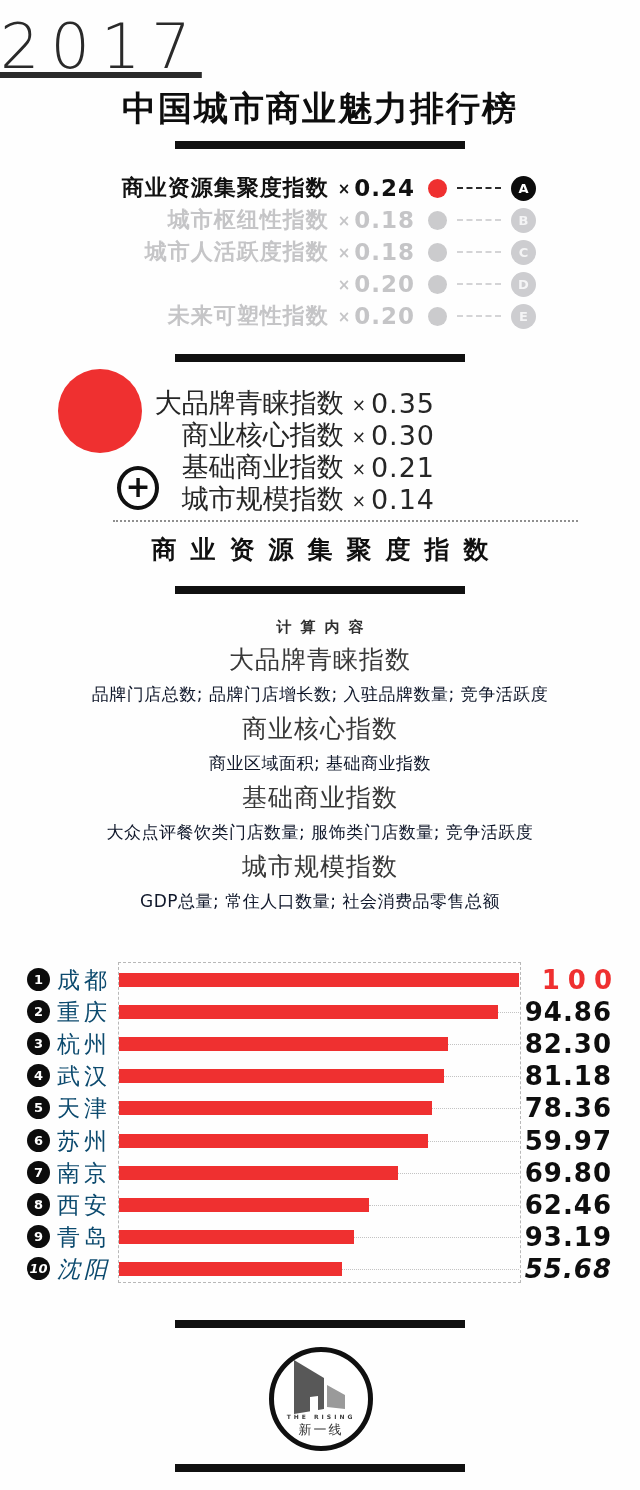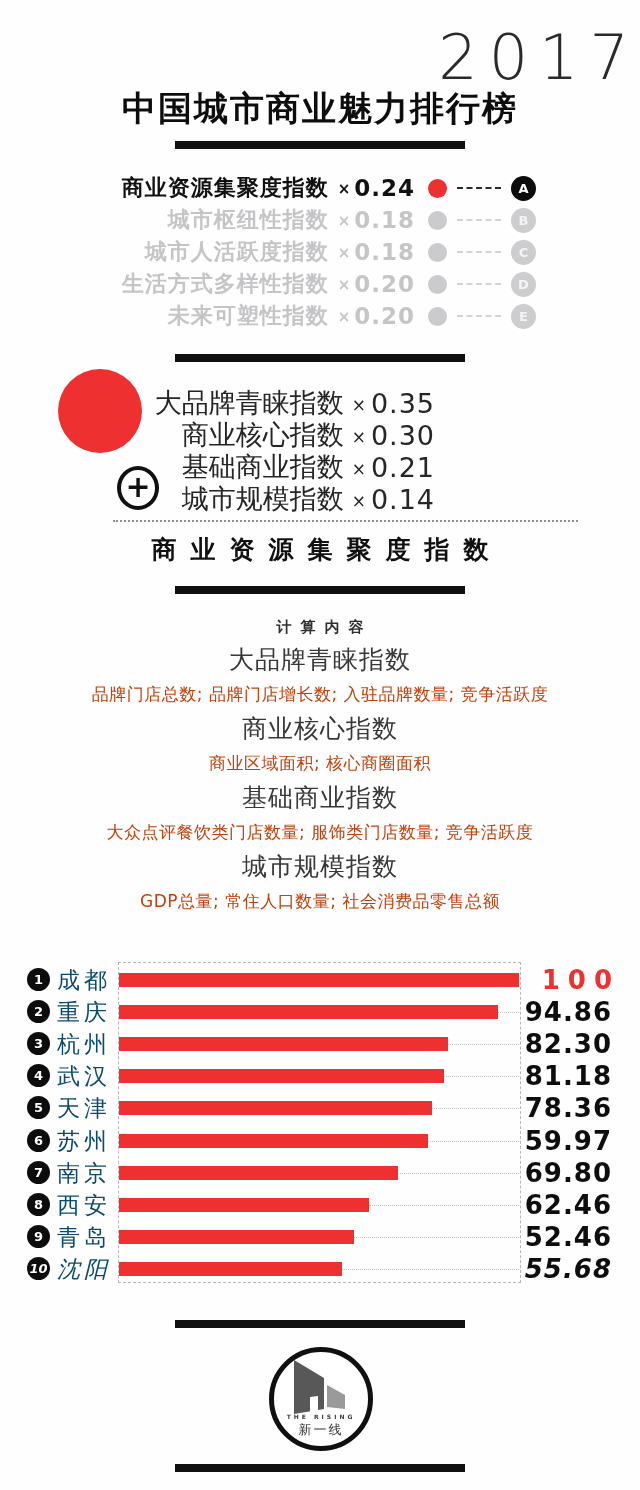--- a/index.html
+++ b/index.html
@@ -3,22 +3,22 @@
 <meta charset="utf-8">
 <style>
   html,body{margin:0;padding:0;background:#ffffff;}
   .page{
     position:relative;width:640px;height:1490px;margin:0 auto;overflow:hidden;
     background:#fefefe;color:#111;
     font-family:"DejaVu Sans","Liberation Sans",sans-serif;
   }
   
   .year{
-    position:absolute;top:21px;left:0;width:100%;text-align:right;
-    font-size:62px;font-weight:200;letter-spacing:11px;color:#2a2a2a;
+    position:absolute;top:10px;left:0;width:100%;text-align:left;
+    font-size:62px;font-weight:200;letter-spacing:11px;color:#2a2a2a;text-decoration:underline;
   }
   .subtitle{
     position:absolute;top:86px;left:0;width:100%;text-align:center;
     font-size:34px;font-weight:700;letter-spacing:2px;color:#0d0d0d;
   }
   .rule{position:absolute;left:175px;width:290px;height:8px;background:#101010;}
   #rule1{top:141px;} #rule2{top:354px;} #rule3{top:586px;} #rule4{top:1320px;} #rule5{top:1464px;}
 
   
   .weights{position:absolute;top:172px;left:0;right:0;}
@@ -51,21 +51,21 @@
   .f-weight{font-size:27px;letter-spacing:1px;}
   .dotsep{position:absolute;top:520px;left:113px;width:465px;border-top:2px dotted #8f8f8f;}
   .result-label{position:absolute;top:533px;left:0;width:100%;text-align:center;
     font-size:25px;font-weight:700;letter-spacing:14px;padding-left:14px;box-sizing:border-box;color:#101010;}
 
   
   .calc-heading{position:absolute;top:618px;left:0;width:100%;text-align:center;
     font-size:15px;font-weight:600;letter-spacing:9px;padding-left:9px;box-sizing:border-box;color:#2f2f2f;}
   .calc{position:absolute;top:643px;left:0;right:0;text-align:center;}
   .cg-title{font-size:25px;font-weight:500;color:#383838;line-height:34px;letter-spacing:1px;}
-  .cg-detail{font-size:17px;color:#c2410c;line-height:35px;letter-spacing:0.5px;}
+  .cg-detail{font-size:17px;color:#0f172a;line-height:35px;letter-spacing:0.5px;}
 
   
   .chart-box{position:absolute;top:962px;left:118px;width:403px;height:321px;border:1px dashed #b8b8b8;box-sizing:border-box;}
   .ranking{position:absolute;inset:0;}
   .c-row{position:absolute;left:0;width:100%;height:32px;}
   .c-rank{position:absolute;left:27px;top:4px;width:23px;height:23px;border-radius:50%;
     background:#0c0c0c;color:#fff;font-size:13px;font-weight:700;
     display:flex;align-items:center;justify-content:center;}
   .c-city{position:absolute;left:57px;top:0px;font-size:23px;letter-spacing:4px;color:#0c4a6e;line-height:32px;}
   .c-bar{position:absolute;left:119px;top:9px;height:14px;background:#ef3030;}
@@ -111,21 +111,20 @@
       </div>
       <div class="w-row inactive">
         <span class="w-label">城市人活跃度指数</span>
         <span class="w-times">×</span>
         <span class="w-weight">0.18</span>
         <span class="w-dot"></span>
         <span class="w-dash"></span>
         <span class="w-badge">C</span>
       </div>
       <div class="w-row inactive">
-        <span class="w-label">生活方式多样性指数</span>
         <span class="w-times">×</span>
         <span class="w-weight">0.20</span>
         <span class="w-dot"></span>
         <span class="w-dash"></span>
         <span class="w-badge">D</span>
       </div>
       <div class="w-row inactive">
         <span class="w-label">未来可塑性指数</span>
         <span class="w-times">×</span>
         <span class="w-weight">0.20</span>
@@ -165,21 +164,21 @@
 
   <div class="rule" id="rule3"></div>
   <div class="calc-heading">计算内容</div>
   <div class="calc">
     <div class="calc-group">
         <div class="cg-title">大品牌青睐指数</div>
         <div class="cg-detail">品牌门店总数; 品牌门店增长数; 入驻品牌数量; 竞争活跃度</div>
       </div>
       <div class="calc-group">
         <div class="cg-title">商业核心指数</div>
-        <div class="cg-detail">商业区域面积; 核心商圈面积</div>
+        <div class="cg-detail">商业区域面积; 基础商业指数</div>
       </div>
       <div class="calc-group">
         <div class="cg-title">基础商业指数</div>
         <div class="cg-detail">大众点评餐饮类门店数量; 服饰类门店数量; 竞争活跃度</div>
       </div>
       <div class="calc-group">
         <div class="cg-title">城市规模指数</div>
         <div class="cg-detail">GDP总量; 常住人口数量; 社会消费品零售总额</div>
       </div>
   </div>
@@ -240,21 +239,21 @@
         <span class="c-city">西安</span>
         <div class="c-bar" style="width: 250px; background: rgb(239, 48, 48);"></div>
         <div class="c-leader" style="left: 369px; width: 150px;"></div>
         <span class="c-val">62.46</span>
       </div>
       <div class="c-row" style="top: 1220.8px;">
         <span class="c-rank">9</span>
         <span class="c-city">青岛</span>
         <div class="c-bar" style="width: 235px; background: rgb(239, 48, 48);"></div>
         <div class="c-leader" style="left: 354px; width: 165px;"></div>
-        <span class="c-val">52.46</span>
+        <span class="c-val">93.19</span>
       </div>
       <div class="c-row" style="top: 1252.9px; font-style: italic;">
         <span class="c-rank">10</span>
         <span class="c-city">沈阳</span>
         <div class="c-bar" style="width: 223px; background: rgb(239, 48, 48);"></div>
         <div class="c-leader" style="left: 342px; width: 177px;"></div>
         <span class="c-val">55.68</span>
       </div>
   </div>
 

